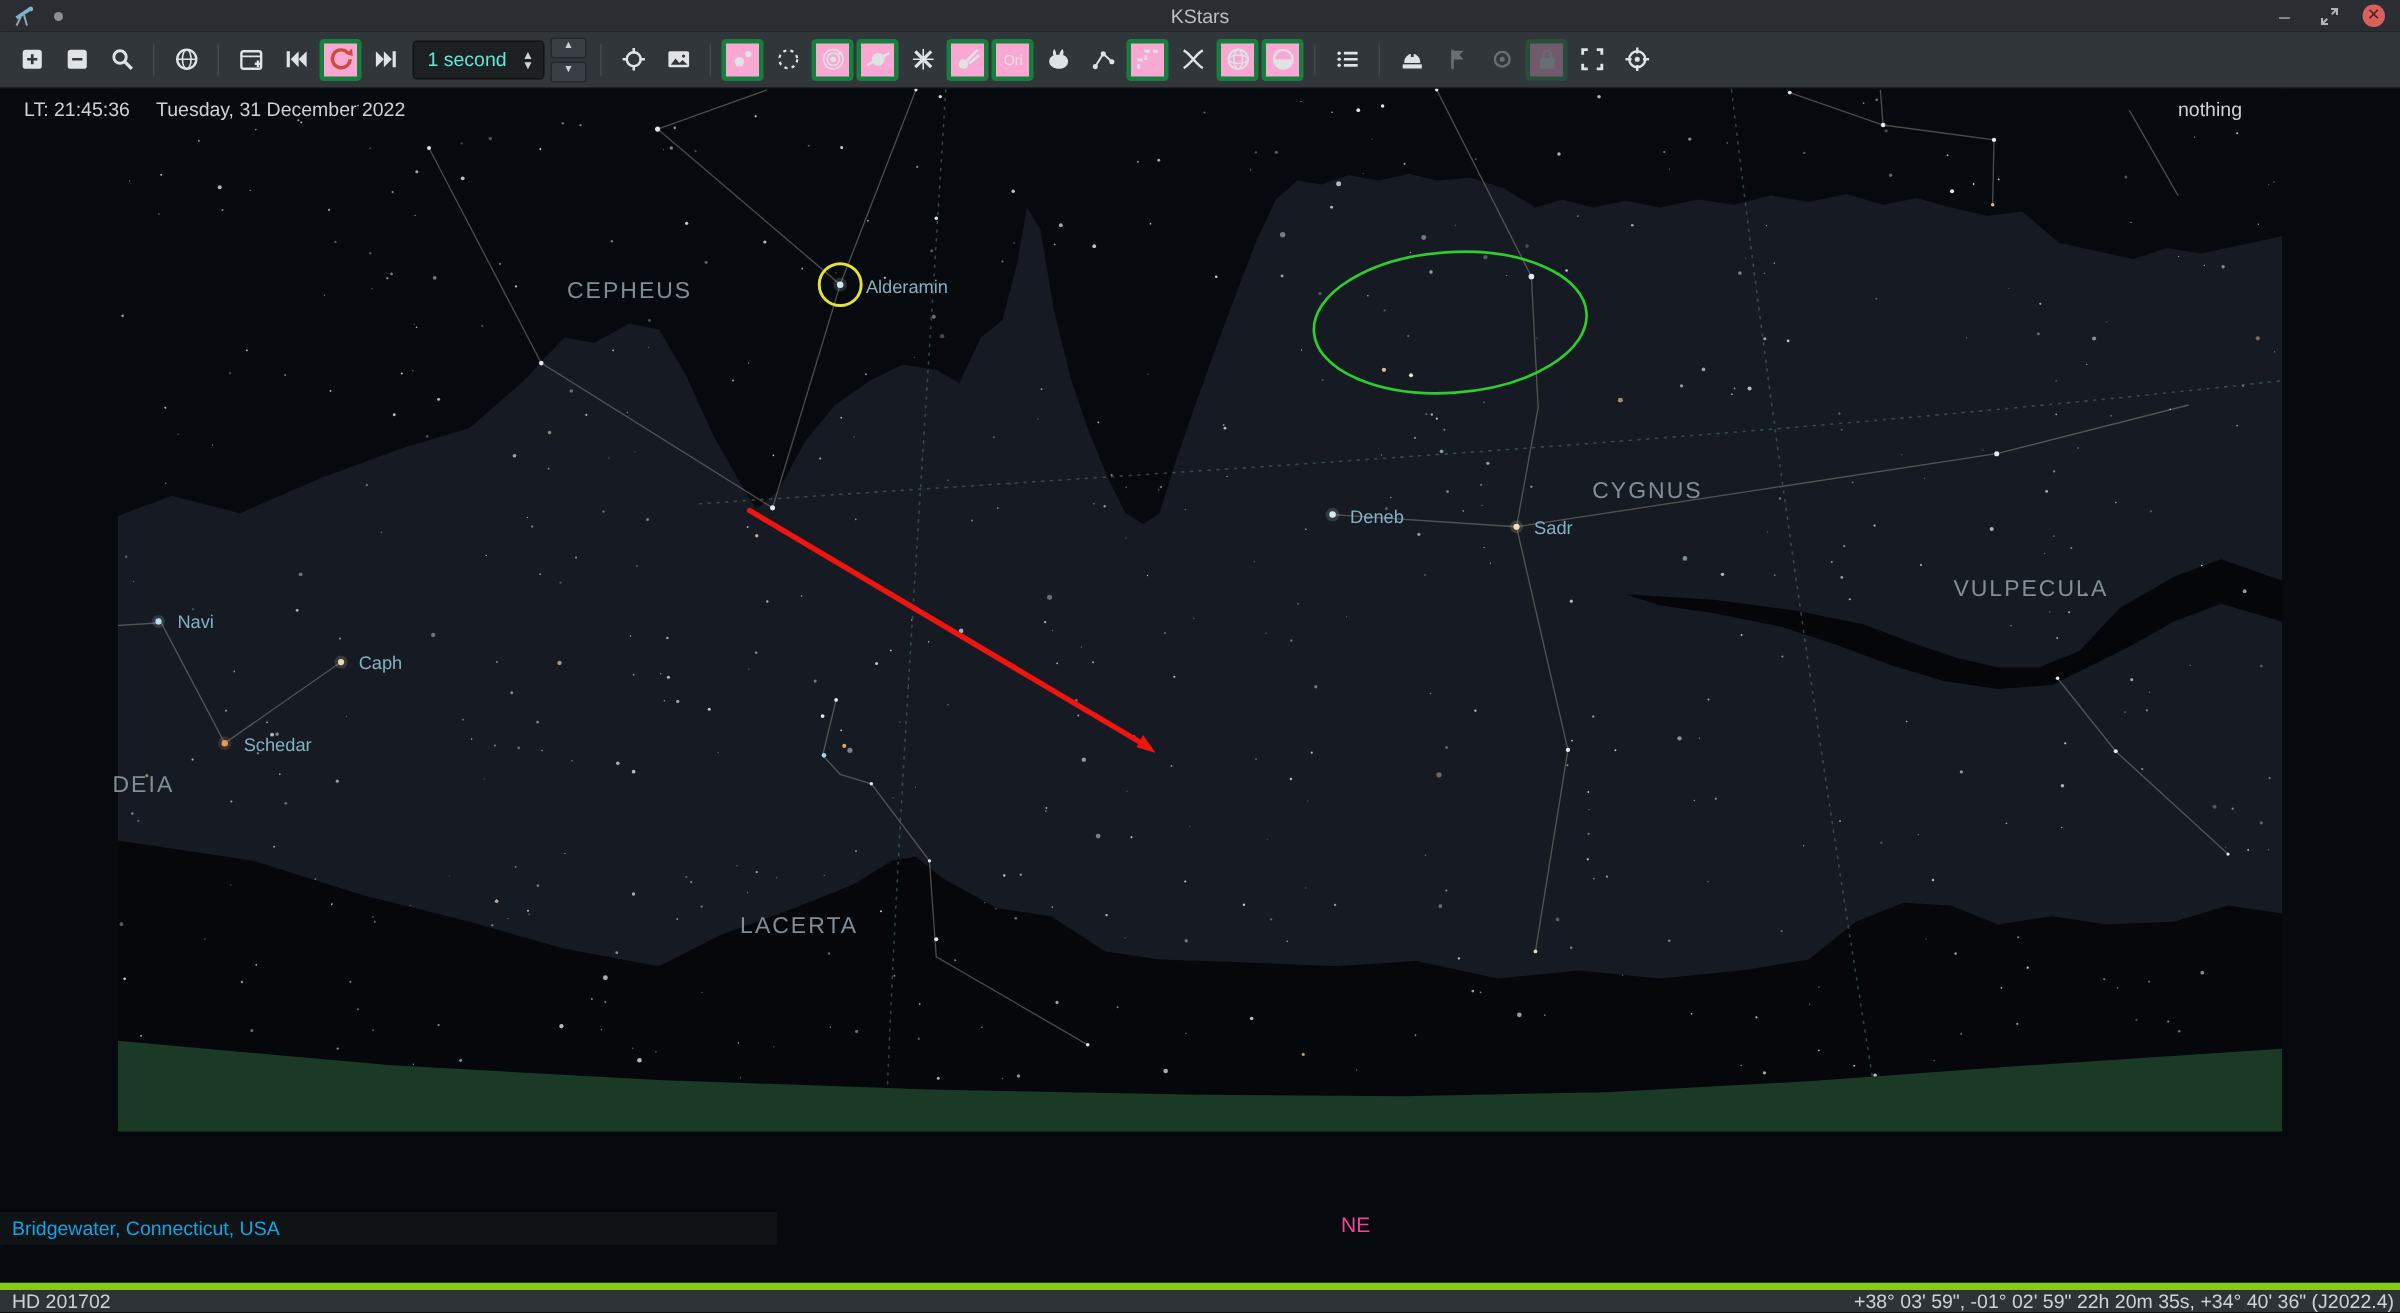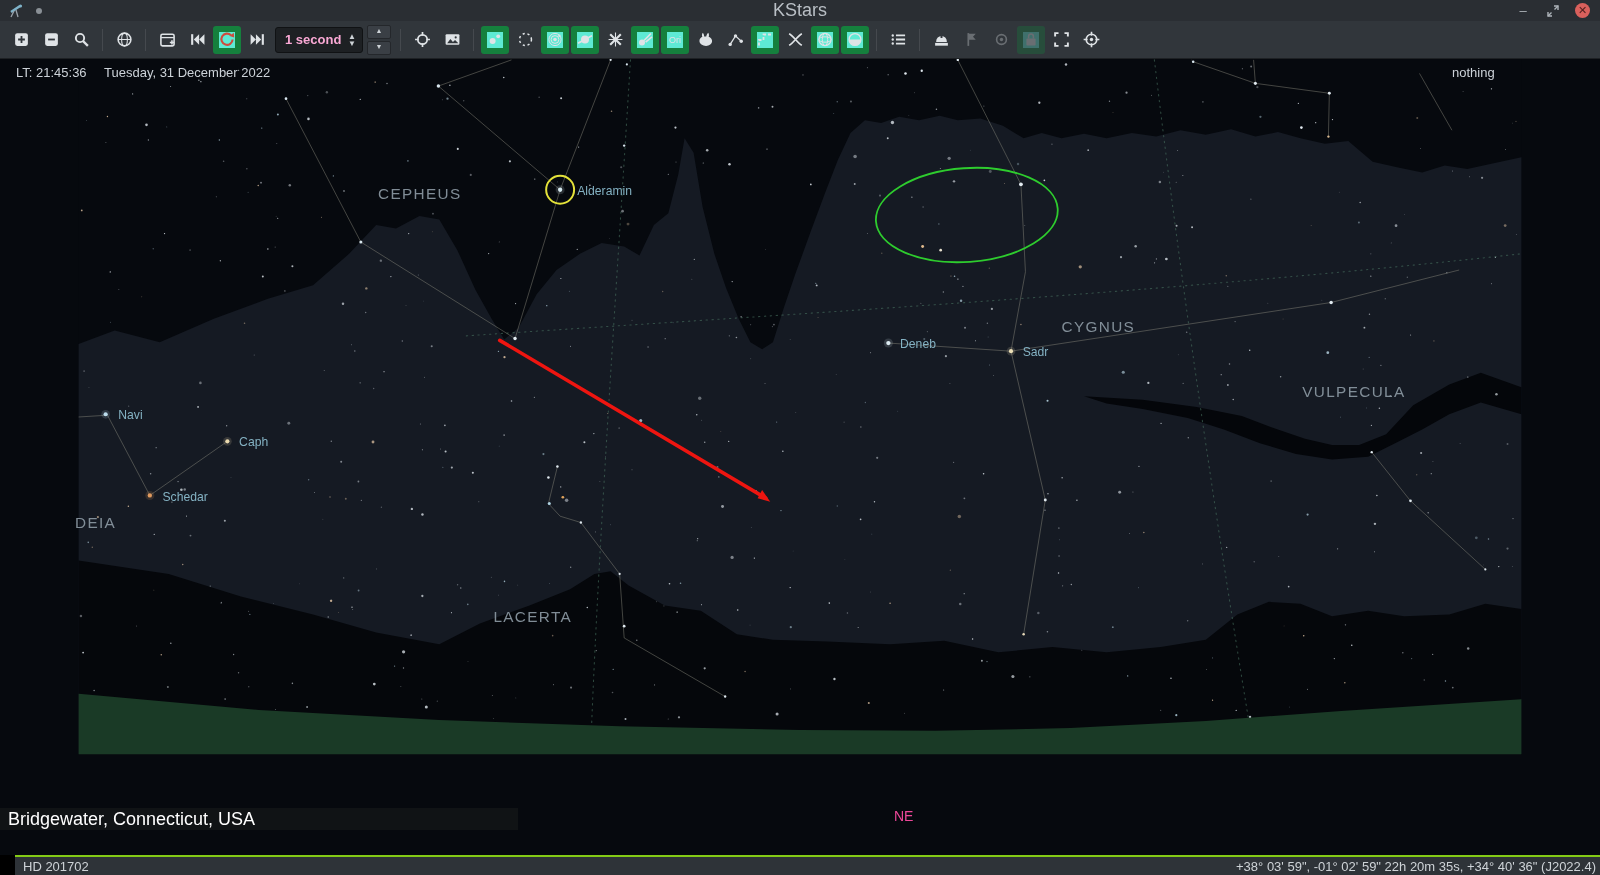--- a/index.html
+++ b/index.html
@@ -2,48 +2,48 @@
 <html><head>
 <meta charset="utf-8">
 <style>
   html,body{margin:0;padding:0;background:#000;}
   body{width:1600px;height:875px;overflow:hidden;font-family:"Liberation Sans","DejaVu Sans",sans-serif;-webkit-font-smoothing:antialiased;}
   .app{width:1600px;height:875px;display:flex;flex-direction:column;position:relative;}
   
   .titlebar{height:21px;background:#2a2e33;display:flex;align-items:center;position:relative;flex:0 0 auto;}
   .titlebar .appicon{margin-left:8px;width:16px;height:16px;}
   .titlebar .tray-dot{width:6px;height:6px;border-radius:50%;background:#8a9096;margin-left:12px;}
-  .titlebar .title{position:absolute;left:0;right:0;text-align:center;font-size:18px;color:#b9bfc5;}
+  .titlebar .title{position:absolute;left:0;right:0;text-align:center;font-size:13px;color:#b9bfc5;}
   .win-controls{margin-left:auto;display:flex;align-items:center;gap:14px;padding-right:10px;z-index:2;}
   .win-btn{width:16px;height:16px;display:flex;align-items:center;justify-content:center;color:#aeb4ba;font-size:13px;}
   .win-close{width:15px;height:15px;border-radius:50%;background:#d9605c;color:#52201e;font-size:11px;font-weight:bold;line-height:15px;text-align:center;}
   
   .menubar{height:25px;background:#31363b;display:flex;align-items:center;padding-left:8px;flex:0 0 auto;}
   .menu-item{font-size:13px;color:#d0d4d8;padding:3px 10px;border-radius:2px;}
   
   .toolbar{height:38px;background:#31363b;border-bottom:1px solid #1e2124;display:flex;align-items:center;padding-left:6px;flex:0 0 auto;box-sizing:border-box;}
   .tb-sep{width:1px;height:22px;background:#45494e;margin:0 6px;}
   .tb-btn{width:28px;height:28px;margin:0 1px;border-radius:3px;display:flex;align-items:center;justify-content:center;background:transparent;border:1px solid transparent;box-sizing:border-box;}
-  .tb-btn.toggled{background:#5eead4;border:6px solid #15803d;}
+  .tb-btn.toggled{background:#f9a8d4;border:3px solid #15803d;}
   .tb-btn.disabled{opacity:.32;}
   .tb-btn svg{display:block;}
   .timestep{display:flex;align-items:center;margin:0 3px;}
   .timestep .combo{width:88px;height:26px;background:#1d2023;border:1px solid #101214;border-radius:3px;display:flex;align-items:center;box-sizing:border-box;}
-  .timestep .combo .val{flex:1;color:#f9a8d4;font-size:13px;padding-left:9px;font-weight:bold;}
+  .timestep .combo .val{flex:1;color:#5eead4;font-size:13px;padding-left:9px;}
   .timestep .combo .chev{color:#cdd2d6;font-size:8px;line-height:7px;padding-right:6px;text-align:center;}
   .udstack{display:flex;flex-direction:column;gap:2px;margin-left:4px;}
   .udbtn{width:22px;height:12px;background:#3a3f45;border:1px solid #24272b;border-radius:2px;color:#cdd2d6;font-size:7px;line-height:10px;text-align:center;}
   
   .skymap{position:relative;flex:1 1 auto;height:771px;background:#06090e;overflow:hidden;}
   .skymap svg{position:absolute;left:0;top:0;}
   .overlay{position:absolute;font-size:13px;color:#ccd2d8;z-index:5;}
-  .loc-box{position:absolute;left:0;top:749px;width:518px;height:22px;background:rgba(18,20,23,.88);color:#ffffff;font-size:18px;line-height:22px;padding-left:8px;box-sizing:border-box;z-index:5;}
+  .loc-box{position:absolute;left:0;top:749px;width:518px;height:22px;background:rgba(18,20,23,.88);color:#0ea5e9;font-size:13px;line-height:22px;padding-left:8px;box-sizing:border-box;z-index:5;}
   .compass{position:absolute;top:749px;left:894px;font-size:14px;z-index:5;}
   
-  .statusbar{height:20px;background:#2e3338;border-top:2px solid #84cc16;display:flex;align-items:center;font-size:13px;color:#ced3d7;flex:0 0 auto;box-sizing:border-box;margin-left:15px;}
+  .statusbar{height:20px;background:#2e3338;border-top:5px solid #84cc16;display:flex;align-items:center;font-size:13px;color:#ced3d7;flex:0 0 auto;box-sizing:border-box;}
   .statusbar .left{padding-left:8px;}
   .statusbar .right{margin-left:auto;padding-right:4px;}
 </style>
 </head>
 <body>
 
 <div class="app">
 
   <div class="titlebar">
     <svg class="appicon" viewBox="0 0 16 16">

